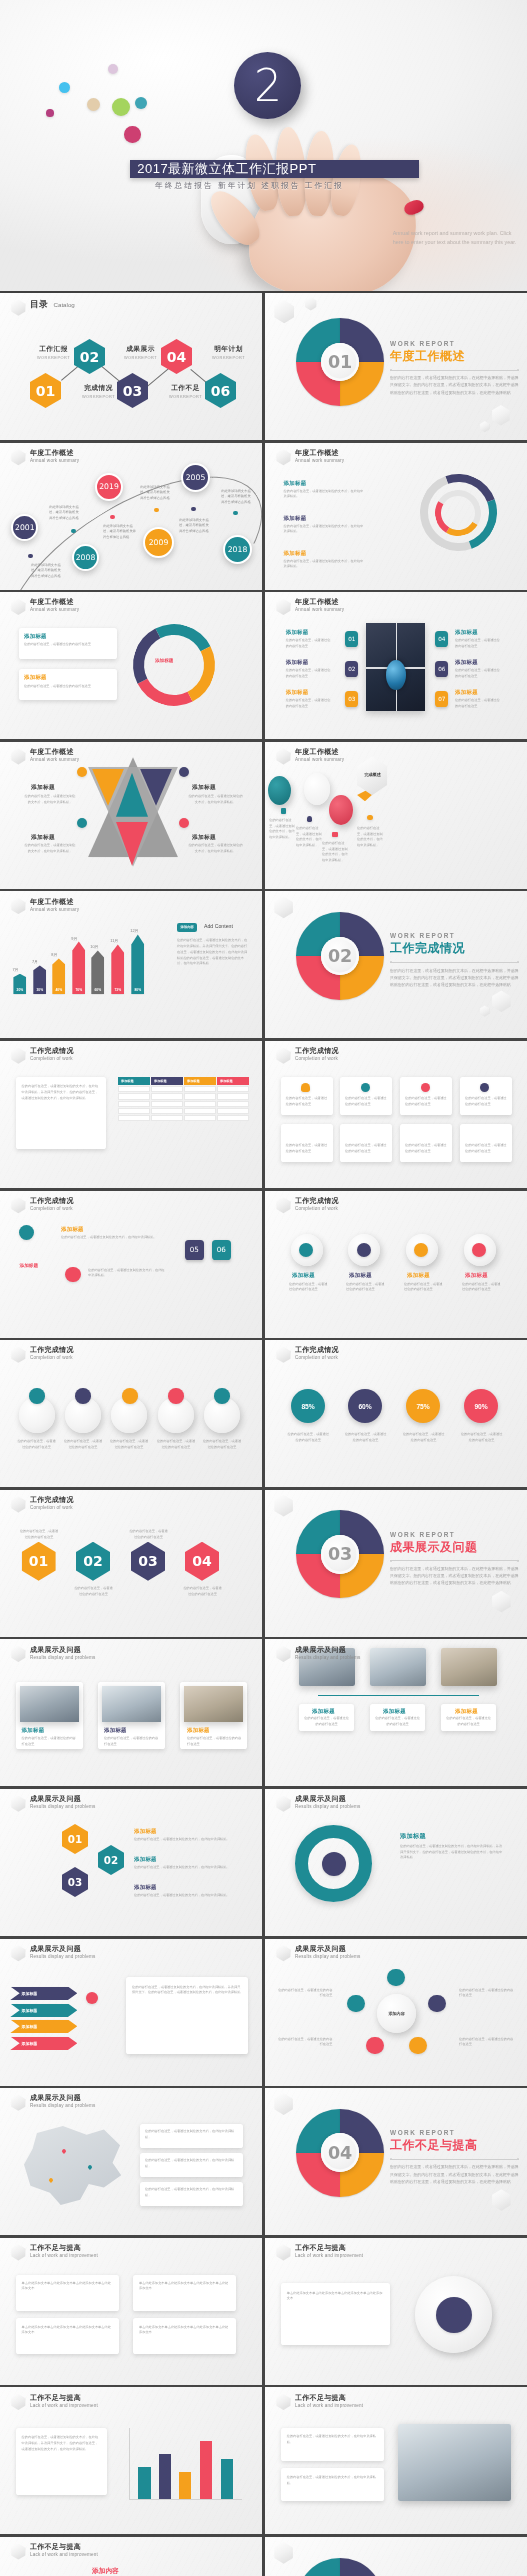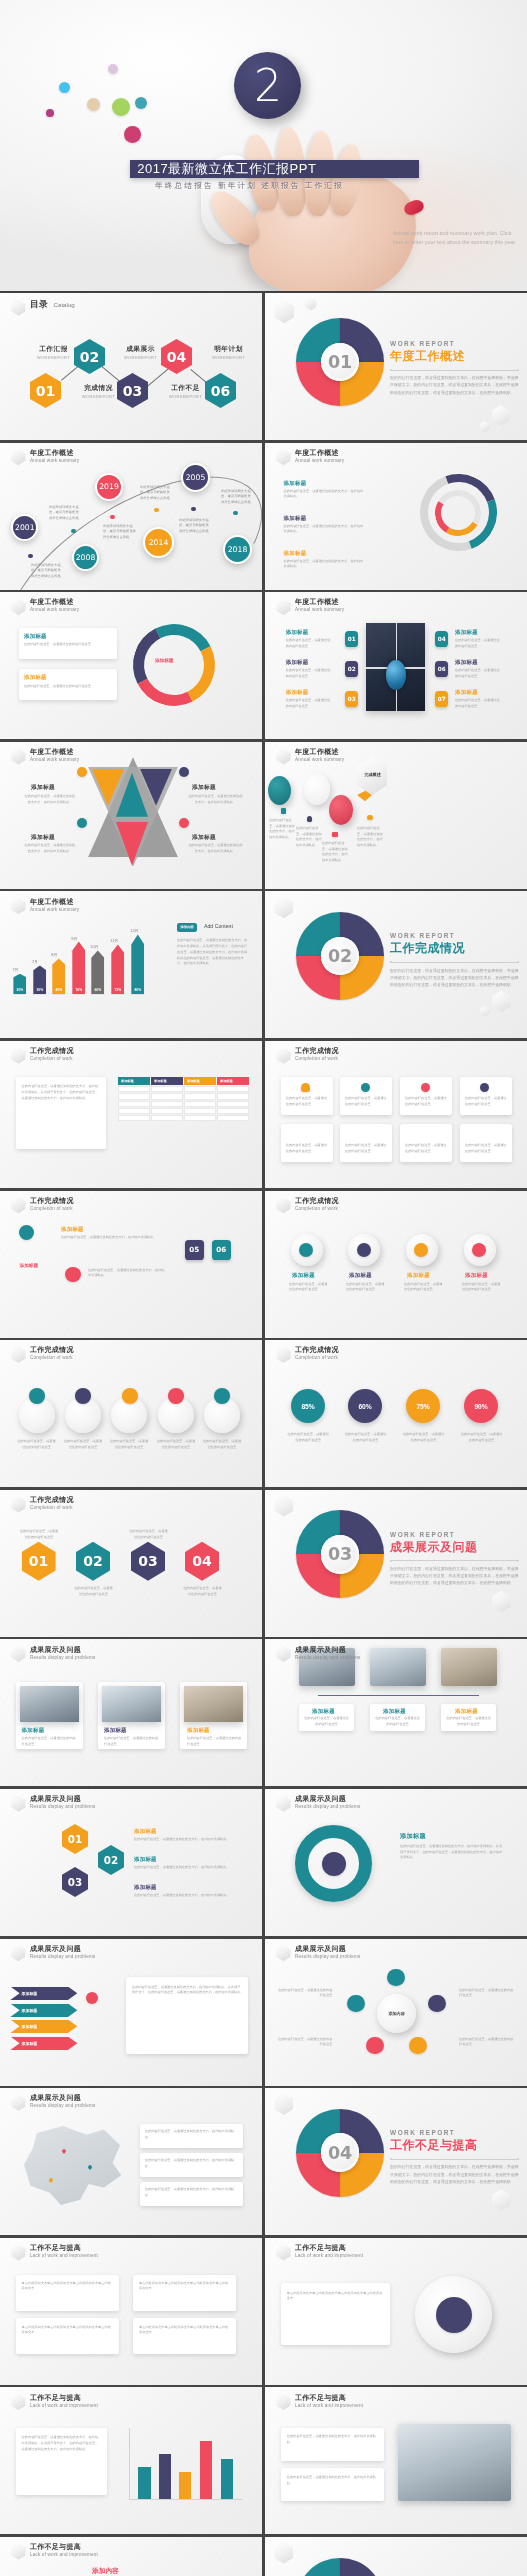--- a/index.html
+++ b/index.html
@@ -171,21 +171,21 @@
   .tl-arc{
     position:absolute;left:-10.3px;top:62px;width:289px;height:134px;
     border:0.7px solid #8d8d8d;border-radius:50%;border-bottom-color:transparent;
     border-left-color:transparent;transform:rotate(-32deg);
   }
 
   
   .npill{
     position:absolute;width:13.4px;height:15.5px;border-radius:3.6px;
     display:flex;align-items:center;justify-content:center;color:#fff;font-size:5.7px;
-    font-weight:700;font-family:"DejaVu Sans",sans-serif;
+    font-weight:400;font-family:"DejaVu Sans",sans-serif;
     box-shadow:0 1.5px 3.1px rgba(0,0,0,.2);
   }
   .ntitle{position:absolute;font-size:5.4px;font-weight:700;letter-spacing:0.3px;}
   .nbody{position:absolute;font-size:3.2px;color:#a0a0a0;line-height:1.8;width:45px;}
 
   
   .photo{
     position:absolute;background:#2f3b52;overflow:hidden;
     box-shadow:0 2.6px 7.2px rgba(0,0,0,.2);
   }
@@ -398,21 +398,21 @@
       <div class="tl-txt" style="left:31px;top:120px;">此处添加详细文本描述，建议与标题相关并符合整体语言风格</div>
       <div class="tl-txt" style="left:49px;top:62px;">此处添加详细文本描述，建议与标题相关并符合整体语言风格</div>
 
       <div class="balloon" style="left:72px;top:101px;width:27px;height:27px;background:#1e8b94;">2008</div>
       <div class="tl-node" style="left:71px;top:86px;background:#1e8b94;"></div>
 
       <div class="balloon" style="left:95px;top:30px;width:28px;height:28px;background:#ef4b5f;">2019</div>
       <div class="tl-node" style="left:110px;top:72px;background:#ef4b5f;"></div>
       <div class="tl-txt" style="left:103px;top:81px;width:36px;">此处添加详细文本描述，建议与标题相关并符合整体语言风格</div>
 
-      <div class="balloon" style="left:143px;top:84px;width:31px;height:31px;background:#f5a01c;">2014</div>
+      <div class="balloon" style="left:143px;top:84px;width:31px;height:31px;background:#f5a01c;">2009</div>
       <div class="tl-node" style="left:154px;top:65px;background:#f5a01c;"></div>
       <div class="tl-txt" style="left:140px;top:42px;">此处添加详细文本描述，建议与标题相关并符合整体语言风格</div>
 
       <div class="balloon" style="left:181px;top:20.6px;width:29px;height:29px;background:#44446f;">2005</div>
       <div class="tl-node" style="left:191px;top:64px;background:#44446f;"></div>
       <div class="tl-txt" style="left:179px;top:75px;">此处添加详细文本描述，建议与标题相关并符合整体语言风格</div>
 
       <div class="balloon" style="left:223px;top:92px;width:29px;height:29px;background:#1e8b94;">2018</div>
       <div class="tl-node" style="left:233px;top:68px;background:#1e8b94;"></div>
       <div class="tl-txt" style="left:221px;top:46px;">此处添加详细文本描述，建议与标题相关并符合整体语言风格</div>

